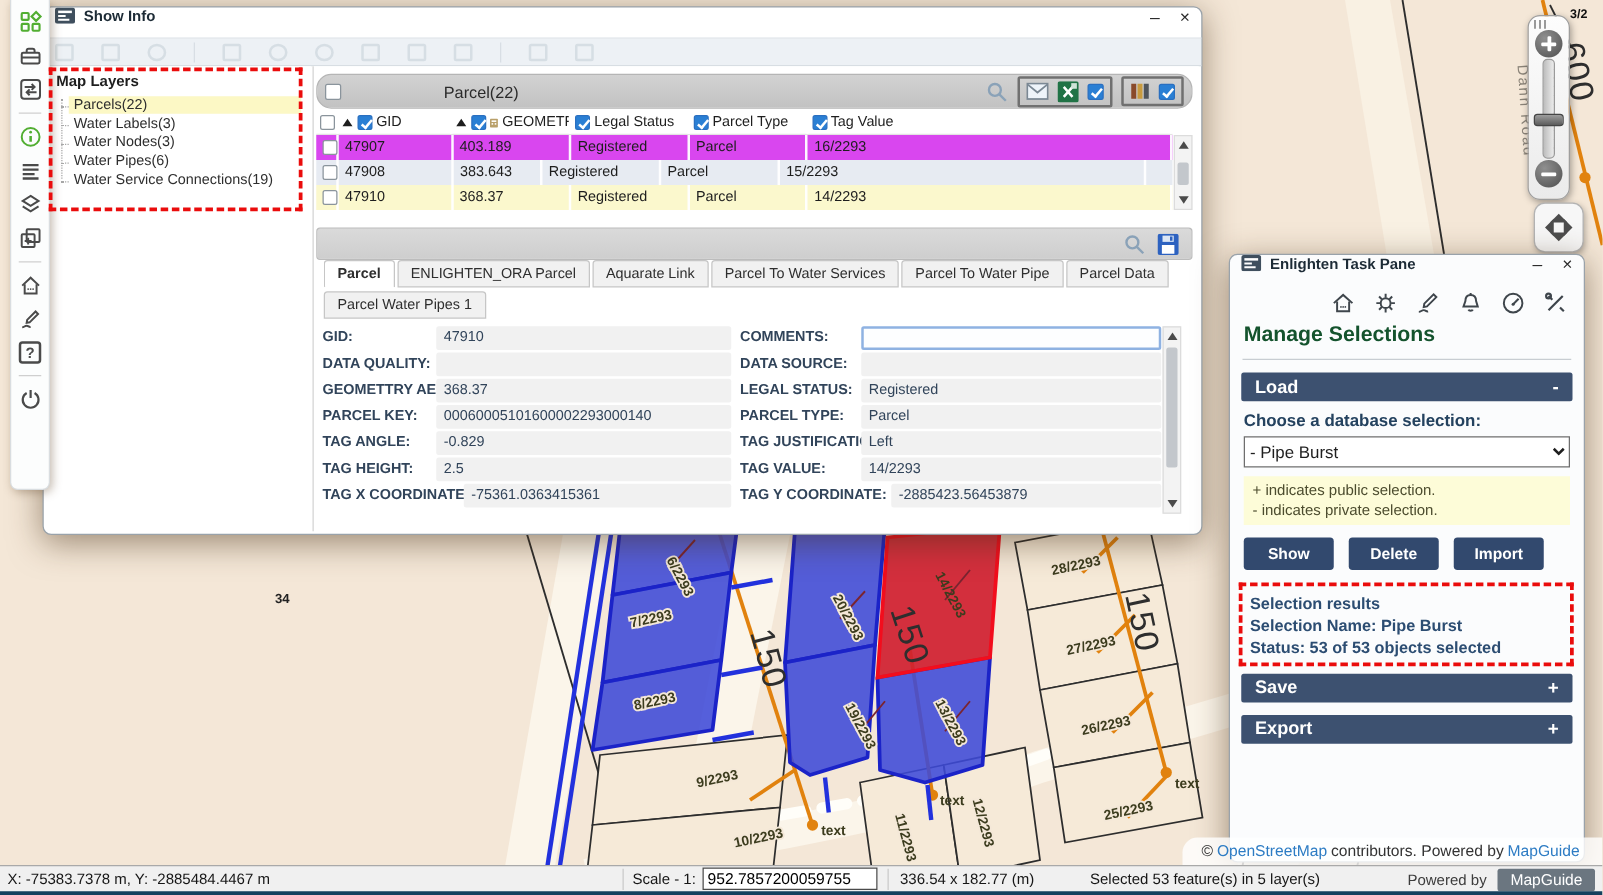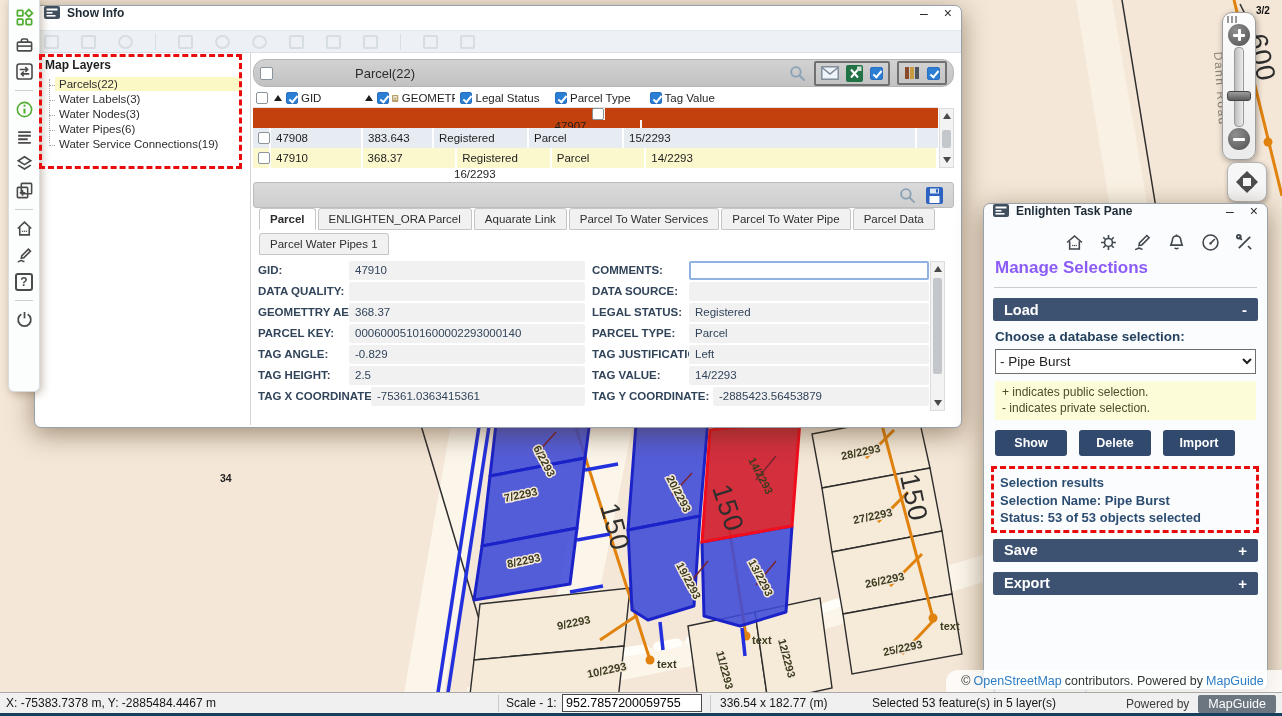--- a/index.html
+++ b/index.html
@@ -69,21 +69,21 @@
   .cb.s { width:12px; height:12px; }
   .sort { width:0; height:0; border-left:4px solid transparent; border-right:4px solid transparent;
           border-bottom:6px solid #1e1e1e; margin-right:1px; }
 
   .colhdr { position:absolute; left:2px; right:21px; top:36px; height:19px; display:flex;
             align-items:center; font-size:11.5px; color:#1e1e1e; background:#fff; border-bottom:1px solid #e3e3e3; }
   .colhdr .col { display:flex; align-items:center; gap:3px; padding-left:3px; height:100%; border-right:2px solid #fff; }
   .trow { position:absolute; left:2px; right:21px; height:20px; display:flex; align-items:center;
           font-size:11.5px; color:#1e1e1e; }
   .trow .cell { padding-left:5px; height:100%; display:flex; align-items:center; border-right:2px solid rgba(255,255,255,.95); }
-  .r0 { top:55px; background:#c2410c;flex-direction:column; }
+  .r0 { top:55px; background:#d946ef; }
   .r1 { top:75px; background:#e7ebf2; }
   .r2 { top:95px; background:#fbf8cd; }
 
   .vsb { position:absolute; width:15px; background:#f3f3f3; border:1px solid #dcdcdc; }
   .vsb .ar { position:absolute; left:3px; width:0; height:0; border-left:4px solid transparent; border-right:4px solid transparent; }
   .vsb .up { top:4px; border-bottom:6px solid #4a4a4a; }
   .vsb .dn { bottom:4px; border-top:6px solid #4a4a4a; }
   .vsb .th { position:absolute; left:2px; width:9px; background:#c3c7cc; border-radius:2px; }
   #gridsb { right:5px; top:55px; height:60px; }
   #gridsb .th { top:21px; height:18px; }
@@ -107,21 +107,21 @@
   .fval { position:absolute; top:0; height:19px; background:#f1f1f1; border-radius:2px;
           font-size:11.5px; color:#31445a; padding:3px 6px; overflow:hidden; white-space:nowrap; }
   .v1 { left:96px; width:236px; } .v2 { left:436px; width:240px; }
   .fcomment { position:absolute; left:436px; top:0; width:240px; height:19px; border:2px solid #8fb2e2;
               background:#fdfeff; border-radius:2px; font:inherit; padding:0 4px; }
 
   
   #taskpane { left:983px; top:203px; width:285px; height:487px; background:#fbfcfd; z-index:9; }
   .tp-icons { display:flex; justify-content:flex-end; align-items:center; gap:13px; padding:8px 12px 2px; color:#3f464c; }
   .tp-icons svg { width:21px; height:21px; }
-  .tp-h1 { font-size:17px; font-weight:bold; color:#8b5cf6; padding:3px 11px 9px; }
+  .tp-h1 { font-size:17px; font-weight:bold; color:#14532d; padding:3px 11px 9px; }
   .tp-div { border-top:1px solid #c8cdd2; margin:0 10px; }
   .sec { margin:10px 9px 0; background:#3d5170; color:#fff; font-weight:bold; font-size:14.5px;
          padding:3px 11px; border-radius:2px; display:flex; align-items:center; }
   .sec .pm { margin-left:auto; font-weight:bold; font-size:15px; }
   .load-body { padding:8px 11px 0; }
   .db-label { font-weight:bold; font-size:13.5px; color:#24425f; margin-bottom:5px; }
   .load-body select { width:100%; height:25px; font-size:13.5px; font-family:inherit;
                       border:1px solid #6e6e6e; background:#fff; color:#1f1f1f; }
   .note { background:#fdfcd8; font-size:12px; color:#4c4c2e; padding:4px 7px; margin-top:7px; line-height:1.3; }
   .btnrow { display:flex; gap:12px; margin-top:10px; }

